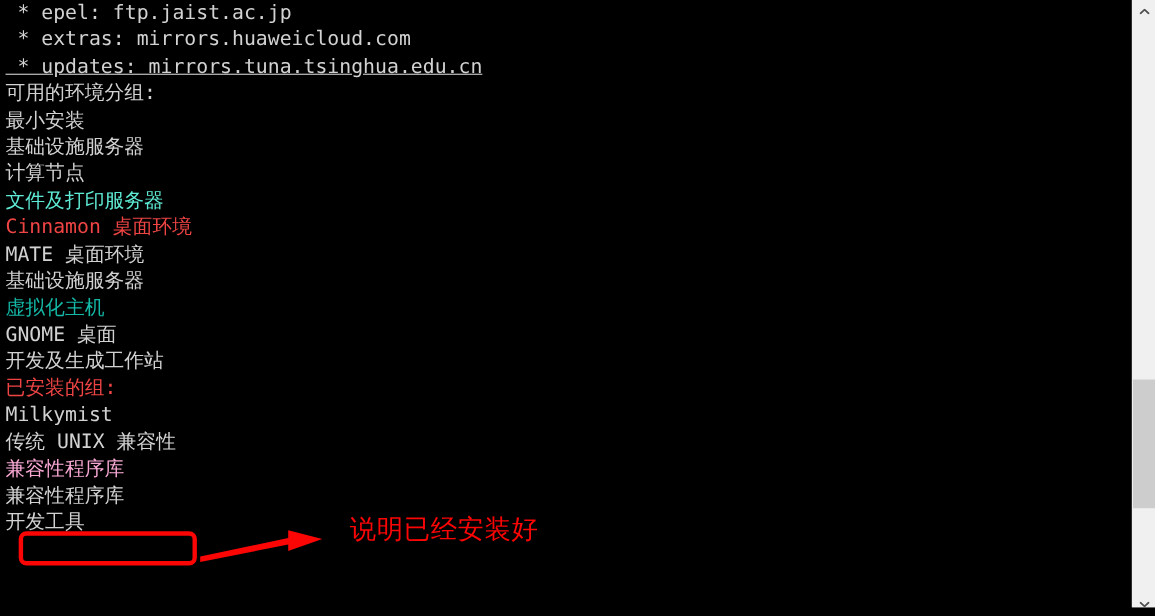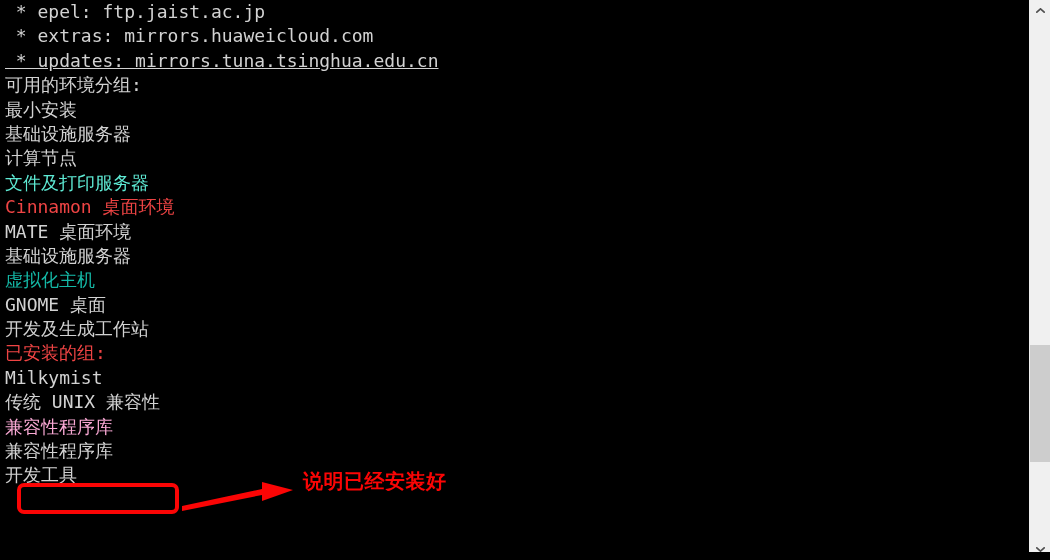--- a/index.html
+++ b/index.html
@@ -74,26 +74,26 @@
   .ann-arrow {
     position: absolute;
     left: 180px;
     top: 468px;
     width: 115px;
     height: 44px;
   }
 
   .ann-text {
     position: absolute;
-    left: 303px;
+    left: 318px;
     top: 464px;
     font-family: "DejaVu Sans", "Liberation Sans", sans-serif;
-    font-size: 20px;
+    font-size: 24px;
     line-height: 34px;
-    font-weight: 700;
+    font-weight: 400;
     color: #fb0505;
     white-space: pre;
     letter-spacing: 0.5px;
   }
 
   
   #scrollbar {
     position: absolute;
     right: 0;
     top: 0;

